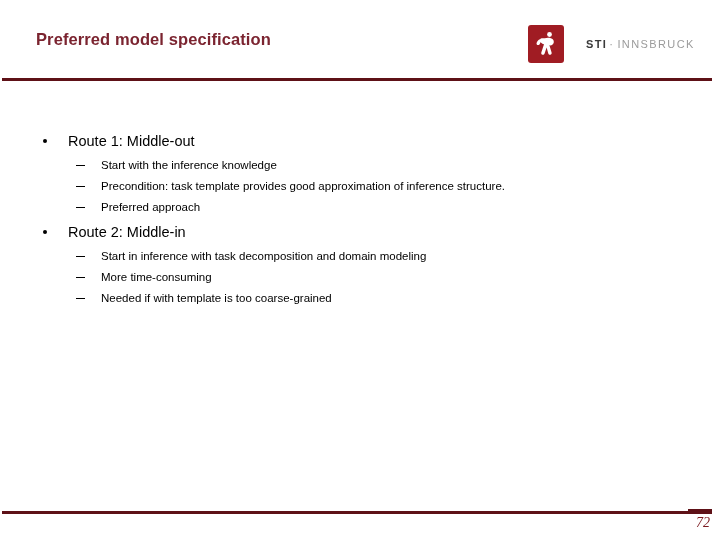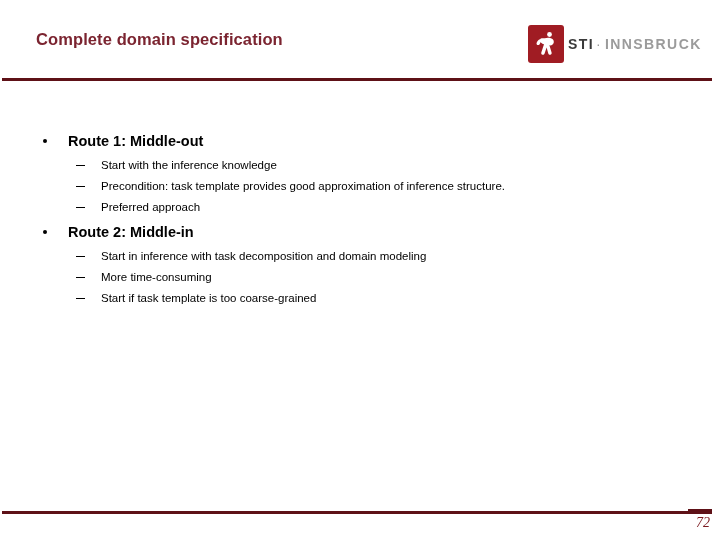--- a/index.html
+++ b/index.html
@@ -50,39 +50,39 @@
     border-radius: 3px;
     position: relative;
     flex: 0 0 auto;
   }
   .logo-mark svg {
     position: absolute;
     left: 0;
     top: 0;
   }
   .logo-text {
-    margin-left: 4px;
-    font-size: 14px;
+    margin-left: 22px;
+    font-size: 11px;
     letter-spacing: 1.4px;
     white-space: nowrap;
     display: flex;
     align-items: flex-end;
   }
   .logo-text .sti {
     color: #3A3A3A;
     font-weight: bold;
   }
   .logo-text .dot {
     color: #9a9a9a;
     margin: 0 3px 0 2px;
     font-weight: normal;
   }
   .logo-text .innsbruck {
     color: #9b9b9b;
-    font-weight: bold;
+    font-weight: normal;
   }
 
   .header-rule {
     position: absolute;
     left: 2px;
     top: 78px;
     width: 710px;
     height: 3px;
     background: #5E1117;
   }
@@ -101,21 +101,21 @@
     width: 720px;
   }
   .group-1 { top: 131px; }
   .group-2 { top: 222px; }
 
   .l1 {
     position: relative;
     height: 24px;
     padding-left: 68px;
     font-size: 14.5px;
-    font-weight: bold;
+    font-weight: normal;
     color: #000000;
     line-height: 20px;
     white-space: nowrap;
   }
   .l1 .bullet {
     position: absolute;
     left: 43px;
     top: 8px;
     width: 4px;
     height: 4px;
@@ -168,21 +168,21 @@
     font-style: italic;
     font-size: 14px;
     color: #7B1A1F;
   }
 </style>
 </head>
 <body>
 
 <div class="slide">
 
-  <div class="slide-title">Complete domain specification</div>
+  <div class="slide-title">Preferred model specification</div>
 
   <div class="logo-block">
     <div class="logo-mark">
       <svg width="36" height="38" viewBox="0 0 36 38" aria-hidden="true">
         <circle cx="21.5" cy="9.5" r="2.4" fill="#ffffff"></circle>
         <path d="M16.8 13.2 C19.6 12.2 23.4 12.6 25.0 14.6 C26.3 16.2 26.0 18.4 24.6 19.6
                  C23.6 20.4 22.4 20.6 21.4 20.3 L23.6 27.6 C23.9 28.7 23.3 29.6 22.3 29.8
                  C21.4 30.0 20.6 29.4 20.3 28.5 L18.6 22.6 L16.6 28.6 C16.3 29.5 15.4 30.0
                  14.5 29.8 C13.5 29.5 13.0 28.5 13.3 27.5 L16.0 19.2 C14.7 18.9 13.3 18.0
                  12.4 16.9 C11.4 15.7 11.7 14.1 13.0 13.5 C14.1 13.0 15.5 13.6 16.8 13.2 Z" fill="#ffffff"></path>
@@ -228,21 +228,21 @@
       <div class="l2">
         <span class="dash"></span>
         <span>Start in inference with task decomposition and domain modeling</span>
       </div>
       <div class="l2">
         <span class="dash"></span>
         <span>More time-consuming</span>
       </div>
       <div class="l2">
         <span class="dash"></span>
-        <span>Start if task template is too coarse-grained</span>
+        <span>Needed if with template is too coarse-grained</span>
       </div>
     </div>
 
   </div>
 
   <div class="footer-rule"></div>
   <div class="footer-rule-cap"></div>
   <div class="page-number">72</div>
 
 </div>

